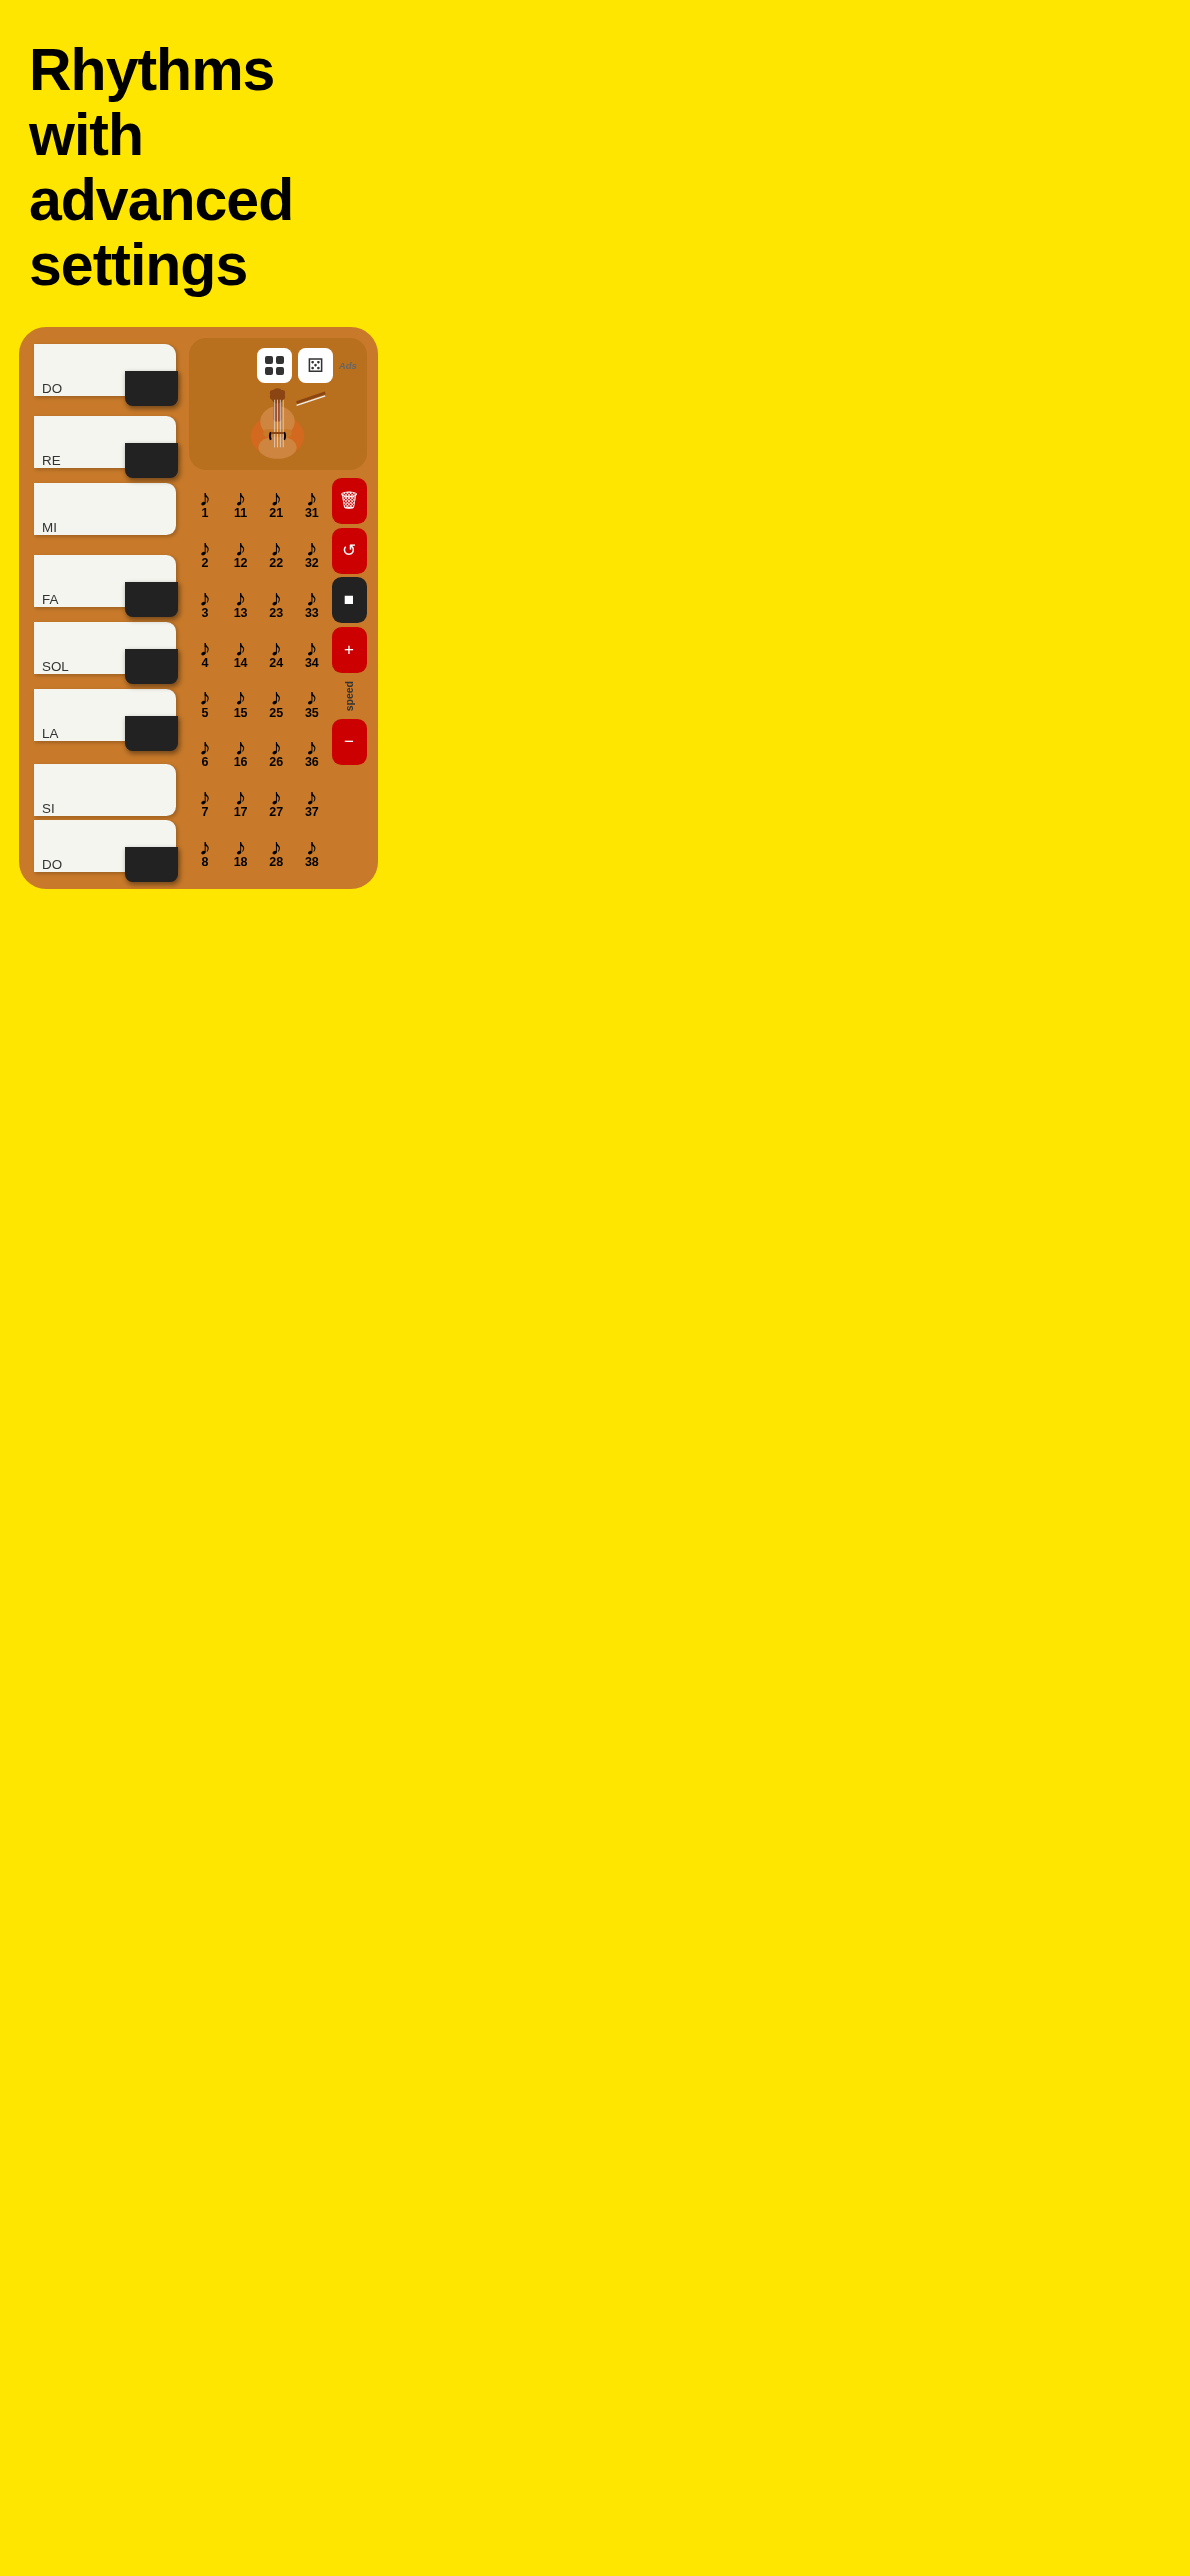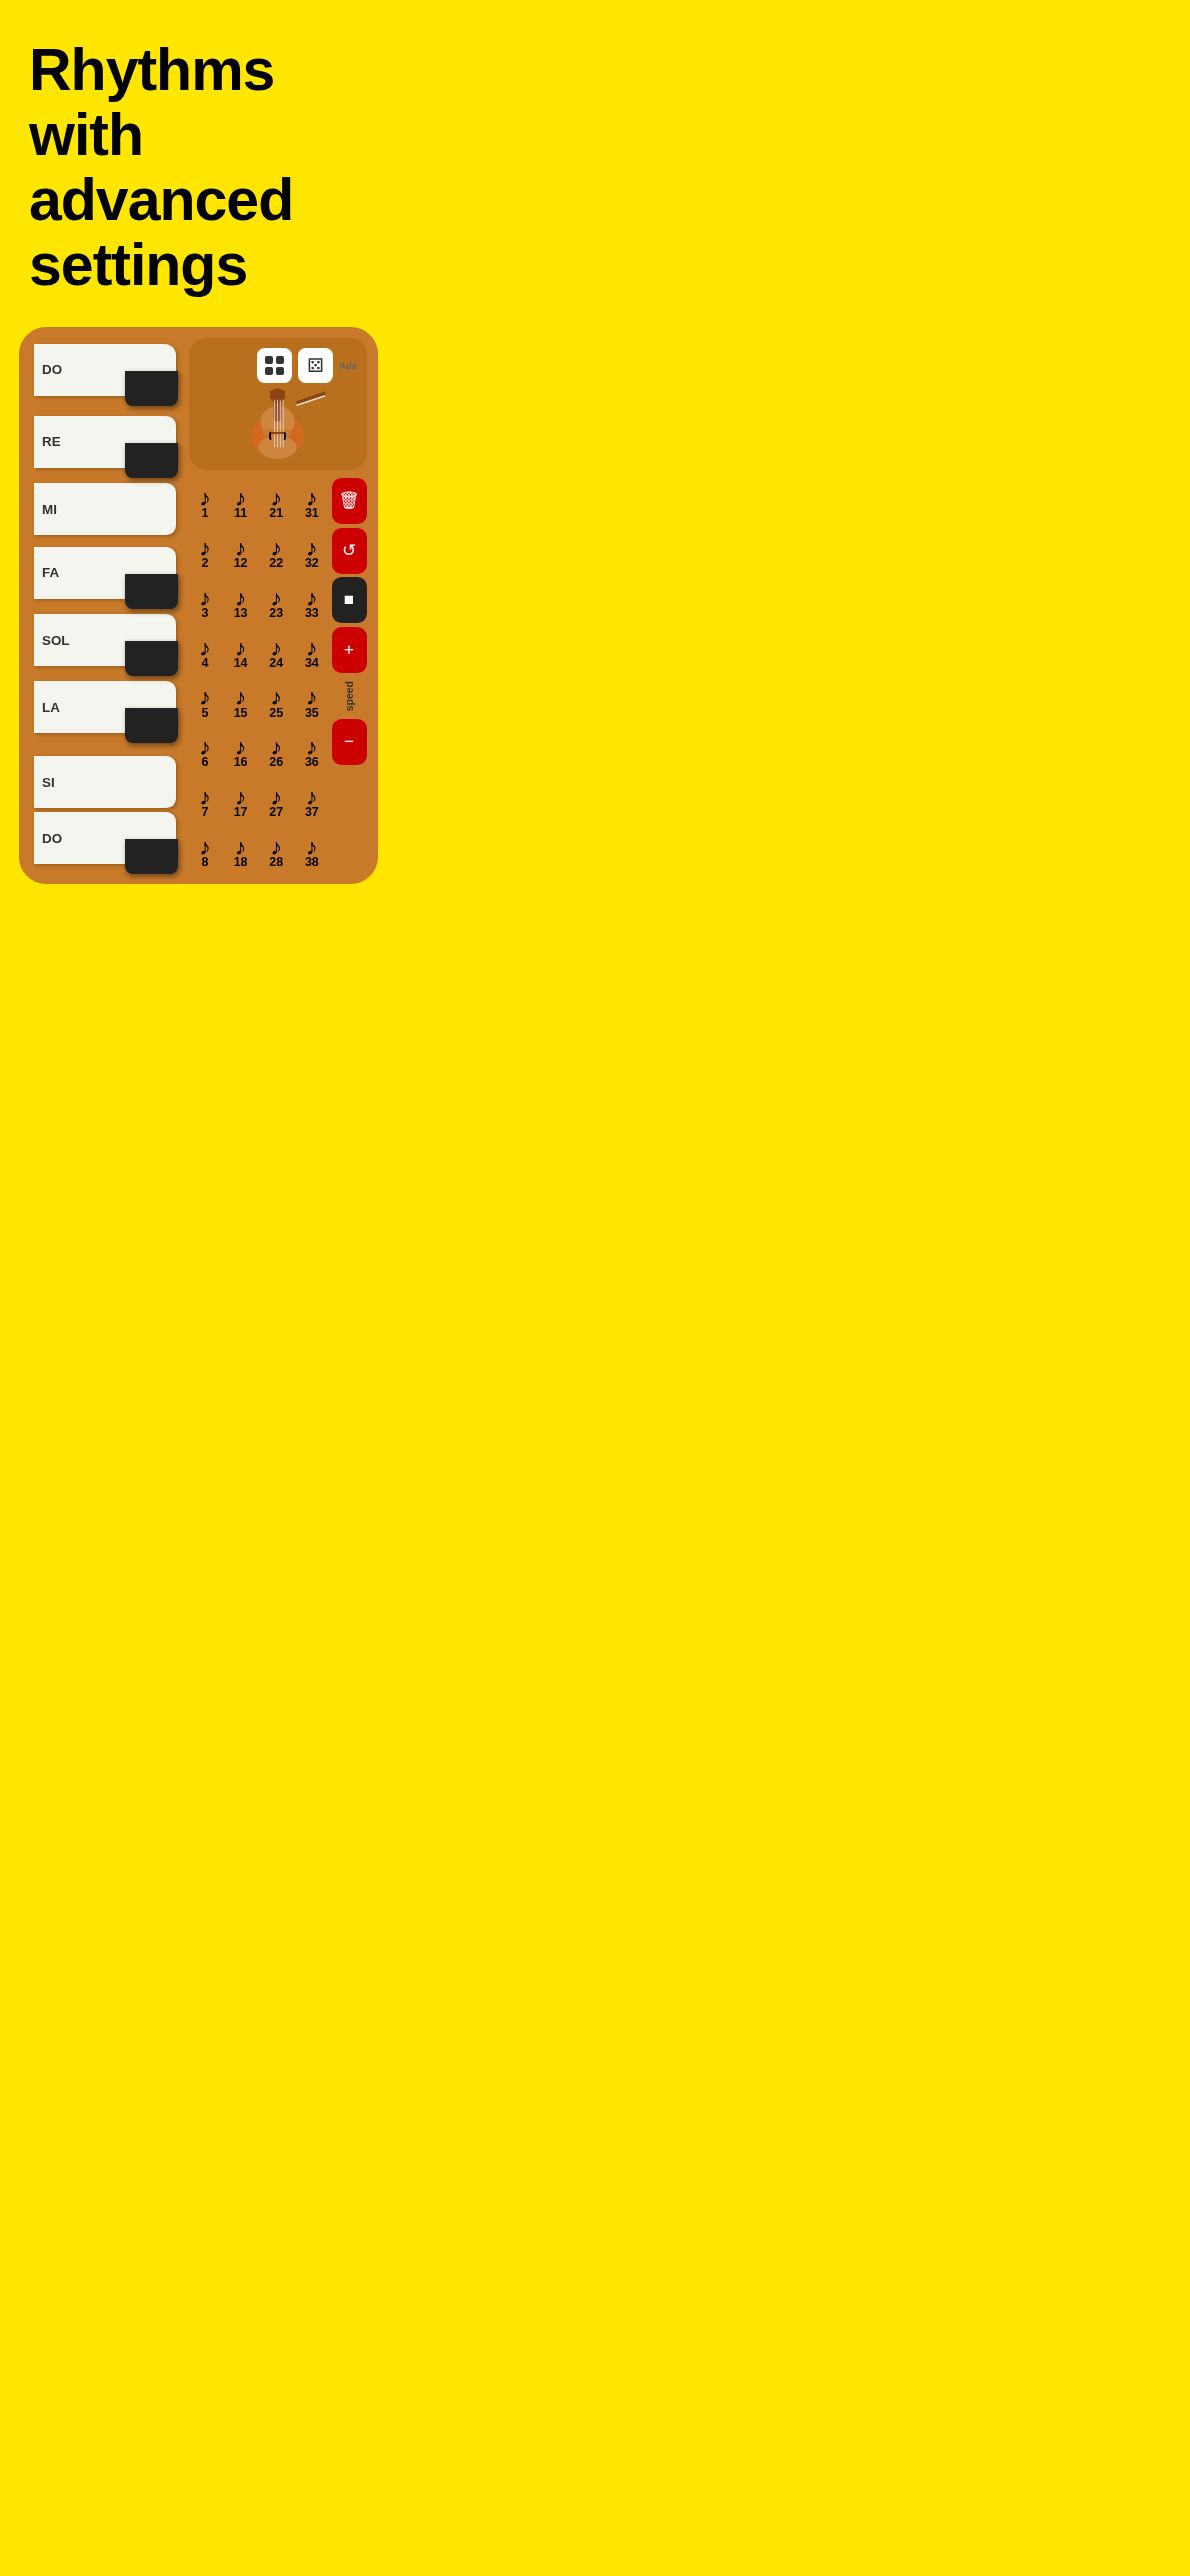--- a/index.html
+++ b/index.html
@@ -60,25 +60,25 @@
       align-items: stretch;
       position: relative;
       height: 52px;
     }
 
     .white-key {
       background: #F5F5F0;
       border-radius: 0 9.6px 9.6px 0;
       flex: 1;
       display: flex;
-      align-items: center;
+      align-items: flex-end;
       justify-content: flex-start;
       padding-left: 7.7px;
       font-size: 13.4px;
-      font-weight: 700;
+      font-weight: 400;
       color: #333;
       position: relative;
       box-shadow: 1.9px 1.9px 3.8px rgba(0,0,0,0.2);
     }
 
     .white-key.do-key { border-radius: 0 11.5px 11.5px 0; }
 
     .black-key-overlay {
       position: absolute;
       right: -1.9px;
@@ -286,21 +286,21 @@
         </div>
         <div class="black-key-overlay"></div>
       </div>
 
       <div class="piano-key-wrapper" style="margin-top:13.4px;">
         <div class="white-key">
           <span>MI</span>
         </div>
       </div>
 
-      <div class="piano-key-wrapper" style="margin-top:10px;">
+      <div class="piano-key-wrapper" style="margin-top:18px;">
         <div class="white-key">
           <span>FA</span>
         </div>
         <div class="black-key-overlay"></div>
       </div>
 
       <div class="piano-key-wrapper" style="margin-top:13.4px;">
         <div class="white-key">
           <span>SOL</span>
         </div>

